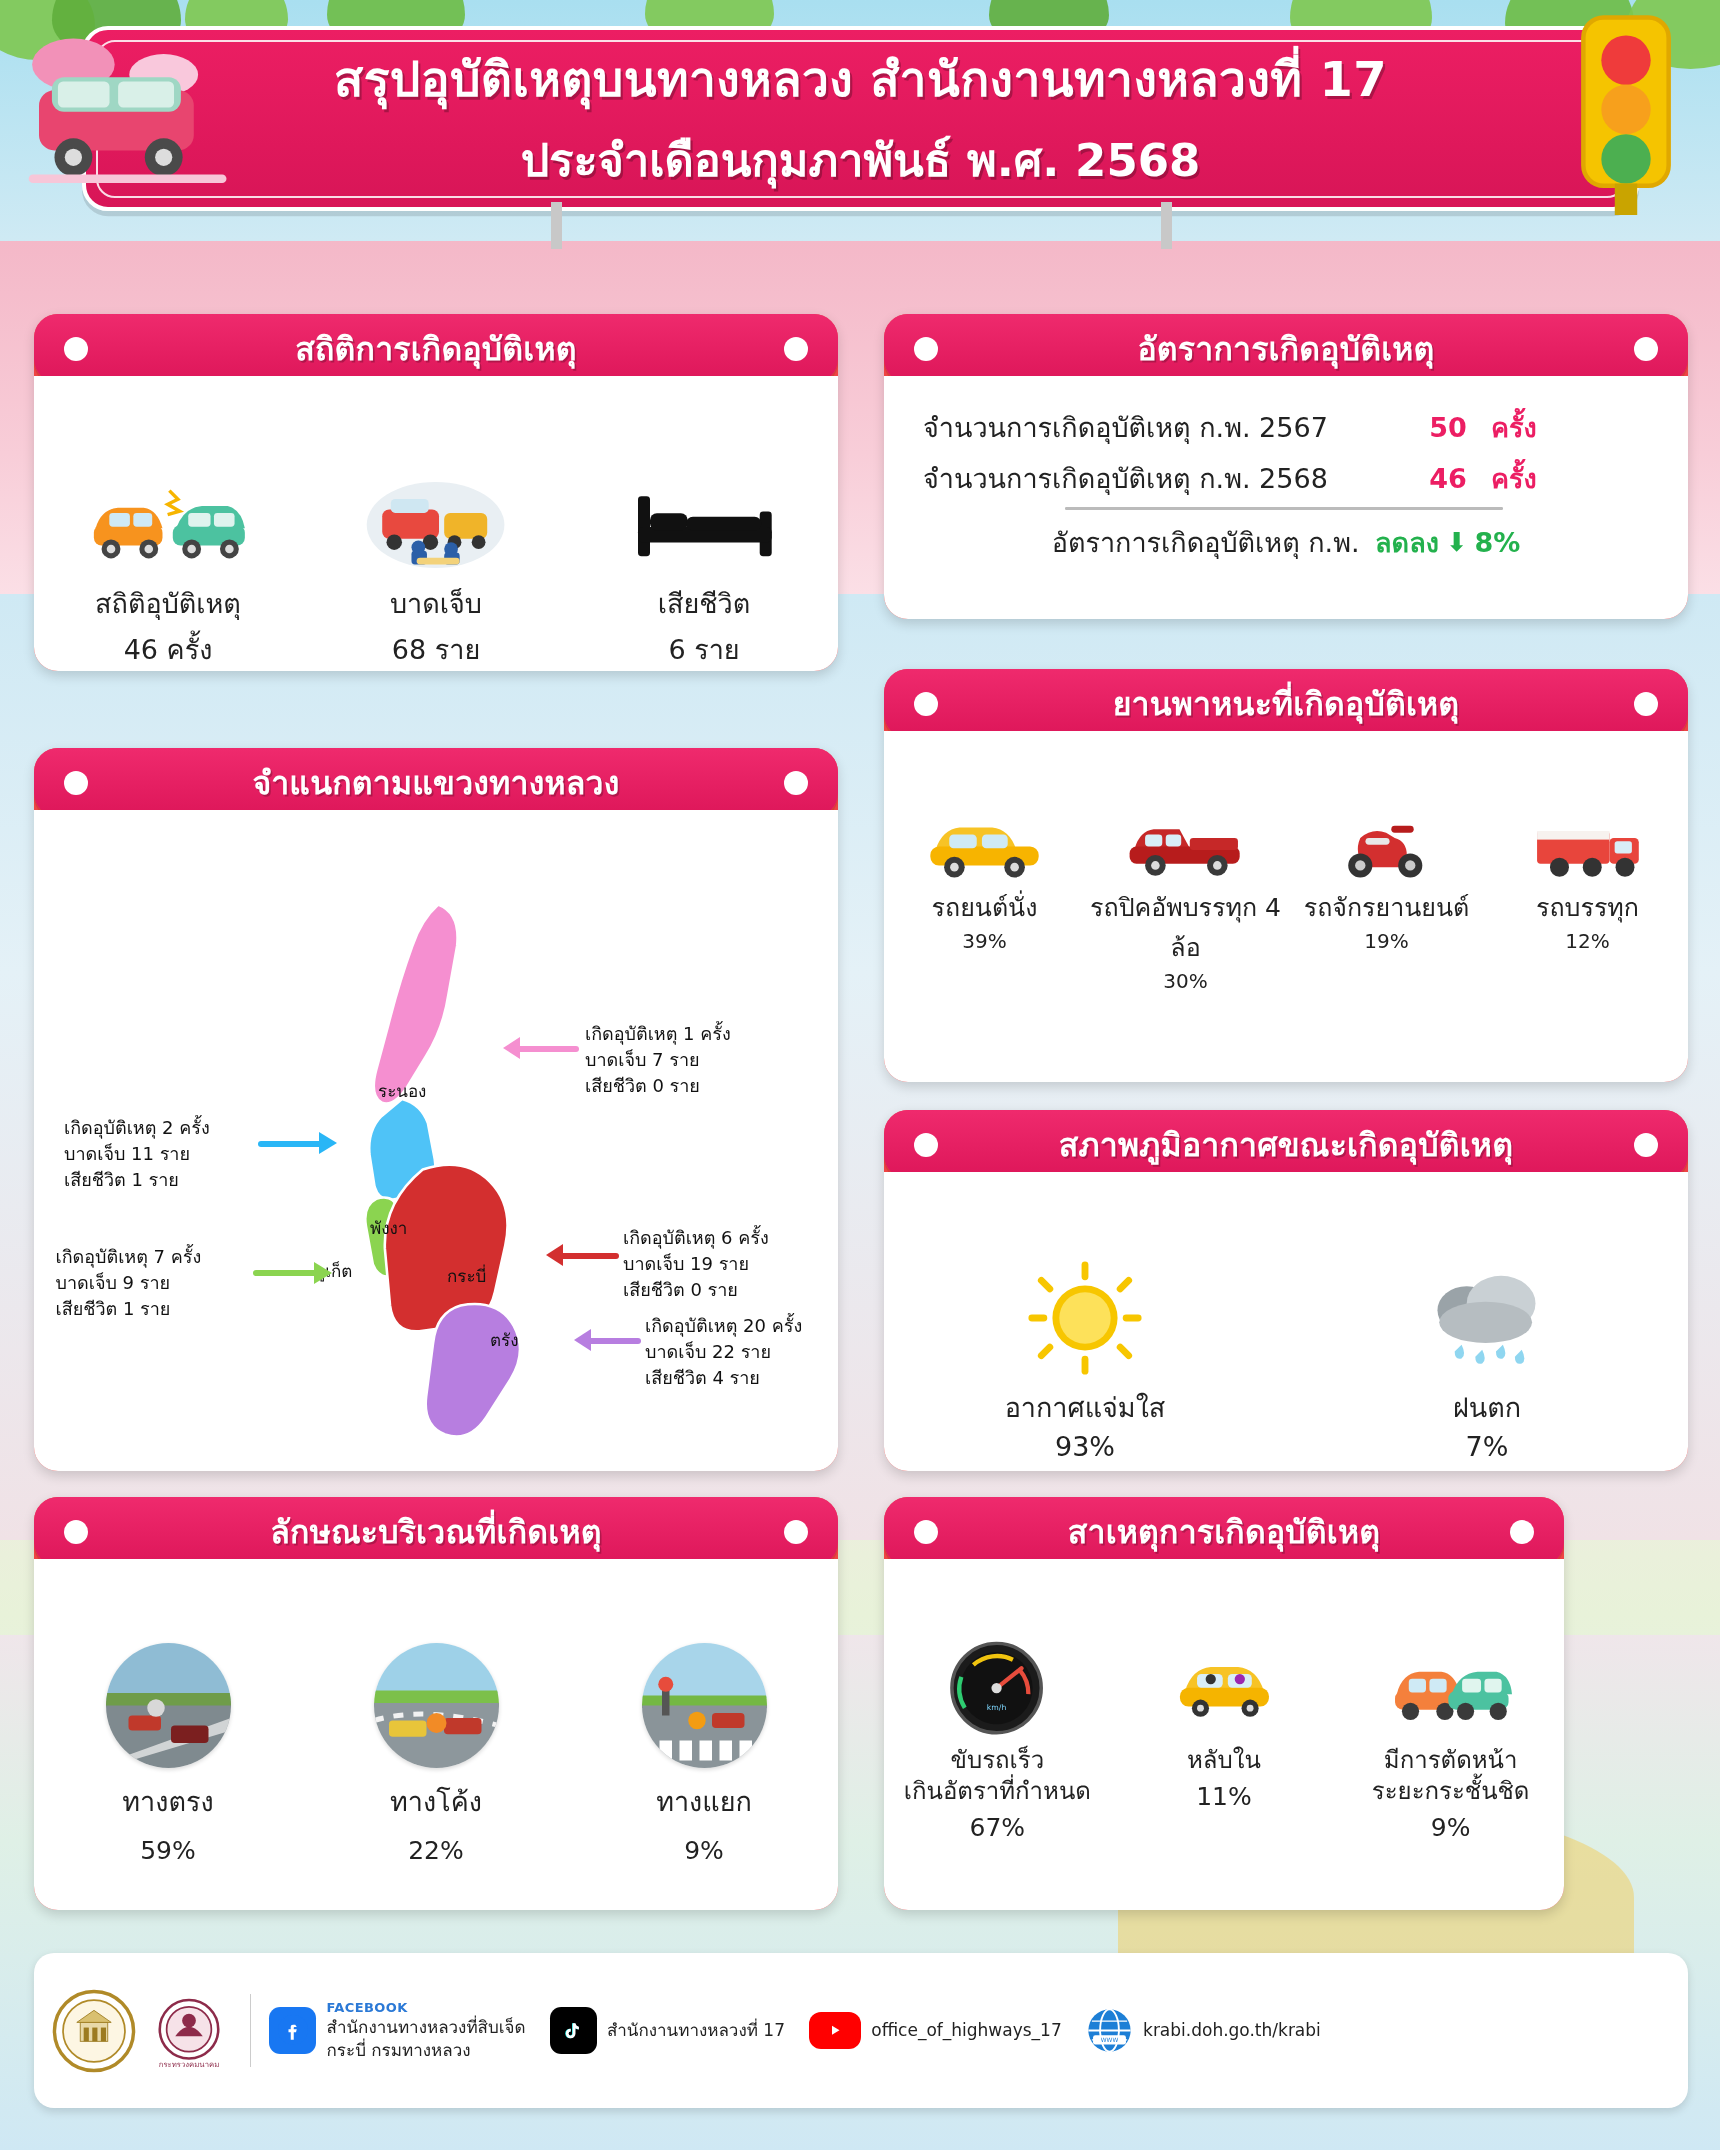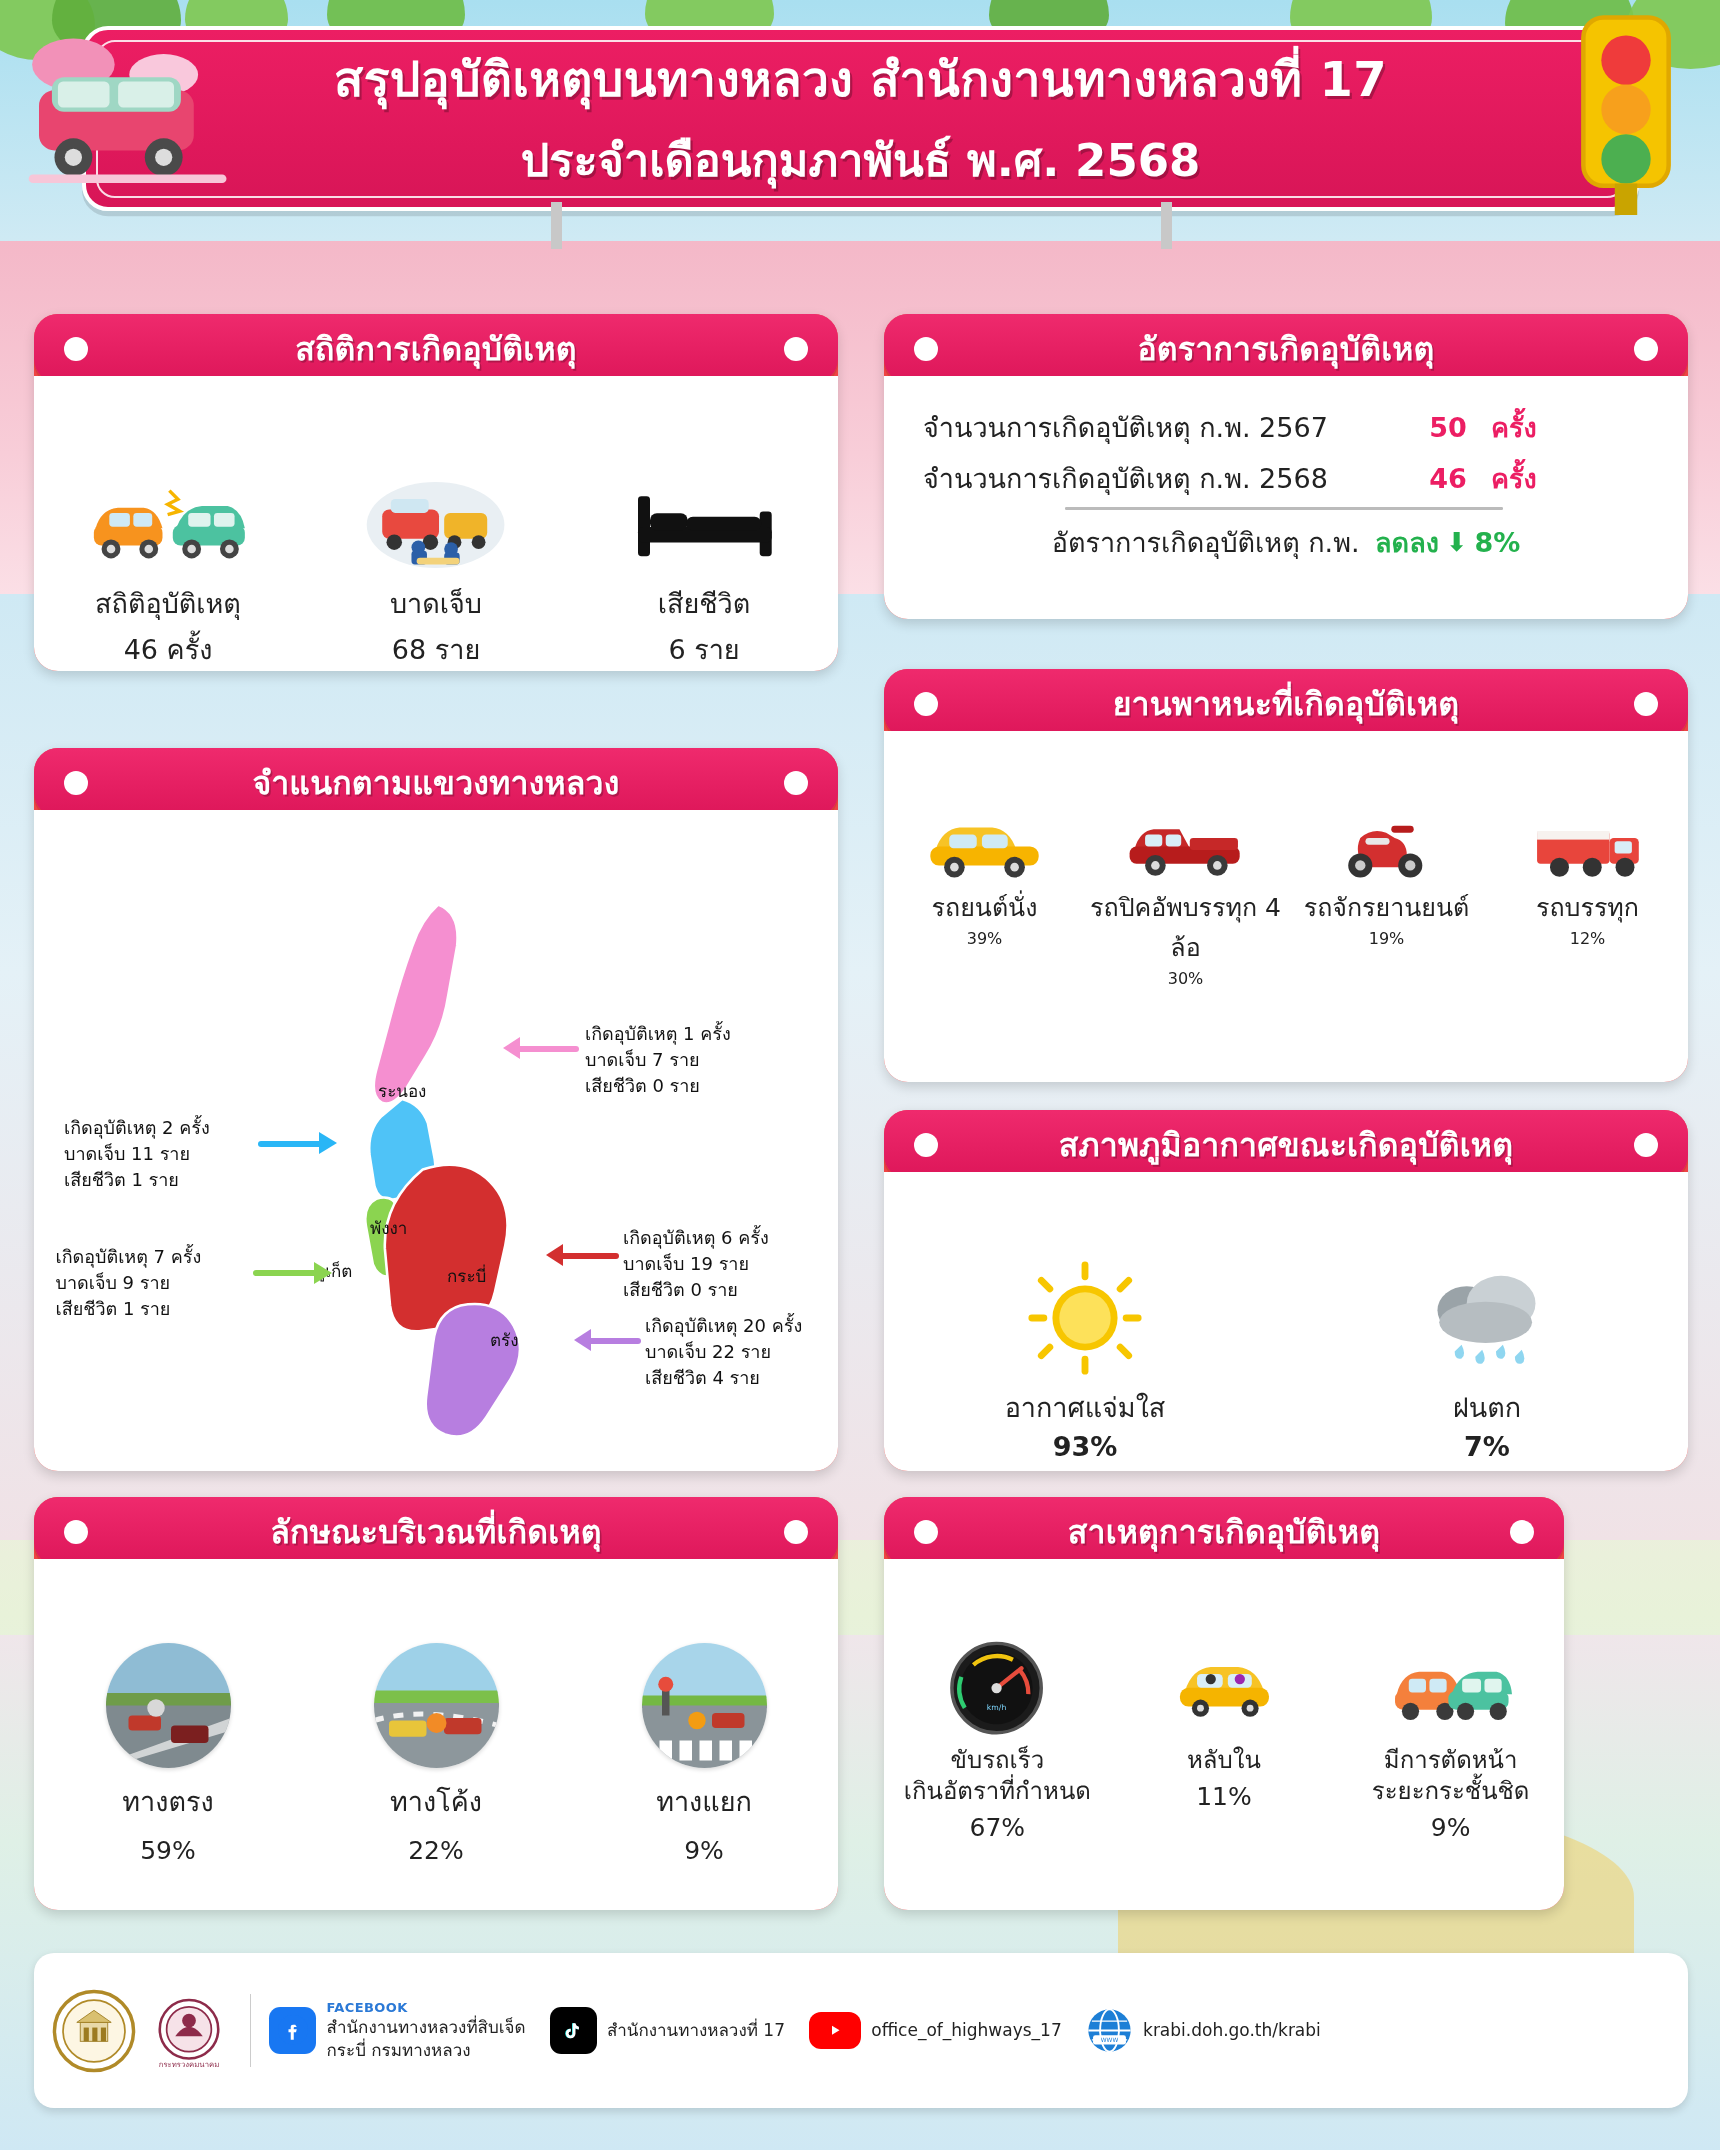--- a/index.html
+++ b/index.html
@@ -126,29 +126,29 @@
   .prov-name { position:absolute; font-size: 17px; color:#111; }
   .arrow-h { position:absolute; height: 6px; border-radius: 3px; }
   .arrow-head { position:absolute; width:0; height:0; }
 
   
   #card-vehicle { left: 884px; top: 669px; width: 804px; height: 413px; }
   .veh-grid { position:absolute; left:0; top:77px; width:100%; display:grid; grid-template-columns: 1fr 1fr 1fr 1fr; row-gap: 4.3px; }
   .veh-cell { display:flex; flex-direction:column; align-items:center; }
   .veh-icon { height: 73px; display:flex; align-items:flex-end; justify-content:center; }
   .veh-label { font-size: 25px; color:#222; margin-top: 6px; text-align:center;}
-  .veh-value { font-size: 16px; color:#222; margin-top: 1.7px;}
+  .veh-value { font-size: 20px; color:#222; margin-top: 1.7px;}
 
   
   #card-weather { left: 884px; top: 1110px; width: 804px; height: 361px; }
   .wea-row { position:absolute; left:0; top:86px; width:100%; display:flex; justify-content: space-around;}
   .wea-cell { width:45%; display:flex; flex-direction:column; align-items:center;}
   .wea-icon { height: 120px; display:flex; align-items:center; justify-content:center;}
   .wea-label { font-size: 27px; color:#222; margin-top: 7.7px;}
-  .wea-value { font-size: 27px; color:#222; margin-top: 2.6px; font-weight: bold;}
+  .wea-value { font-size: 27px; color:#222; margin-top: 2.6px;}
 
   
   #card-area { left: 34px; top: 1497px; width: 804px; height: 413px; padding-left: 47px; }
   .area-row { position:absolute; left:0; top:84px; width:100%; display:flex; justify-content:space-around;}
   .area-cell { width: 33%; display:flex; flex-direction:column; align-items:center;}
   .circle-img { width: 125px; height: 125px; border-radius: 50%; overflow:hidden; position:relative; box-shadow:0 1.7px 4.3px rgba(0,0,0,.15);}
   .area-label { font-size: 27px; color:#222; margin-top: 12px;}
   .area-value { font-size: 25px; color:#222; margin-top: 13px;}
 
   

